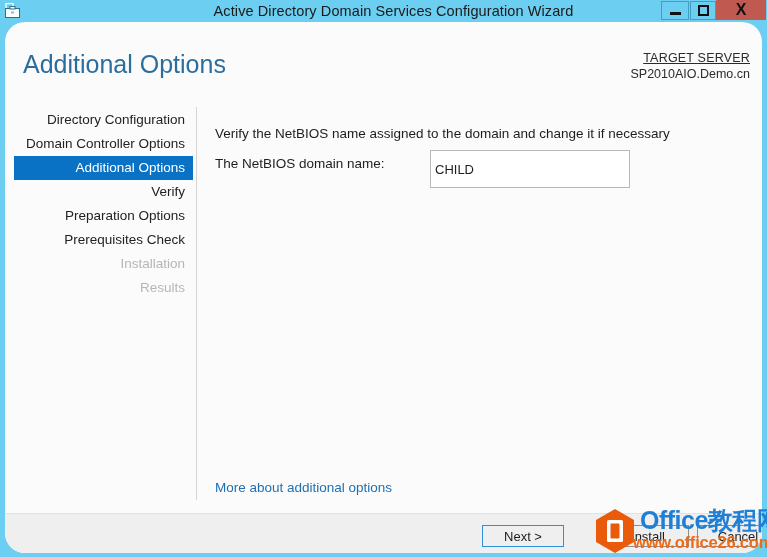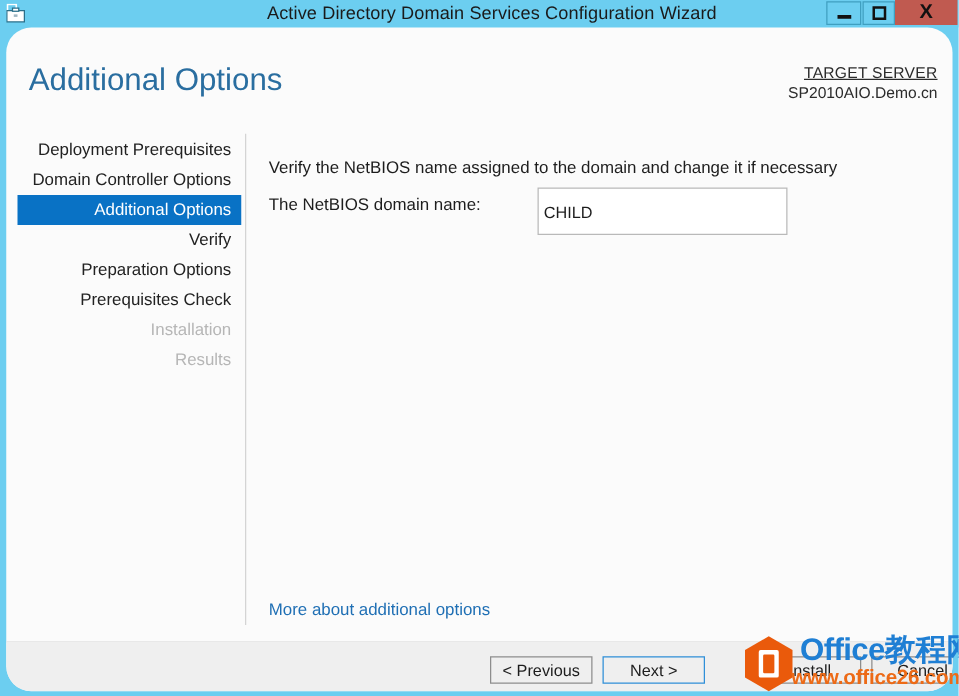--- a/index.html
+++ b/index.html
@@ -312,40 +312,39 @@
     <div id="page-title">Additional Options</div>
 
     <div id="target-block">
       <div id="target-label">TARGET SERVER</div>
       <div id="target-server">SP2010AIO.Demo.cn</div>
     </div>
 
     <div id="vdivider"></div>
 
     <div id="sidebar">
-        <div class="nav-item"><span>Deployment Prerequisites</span></div>
+        <div class="nav-item"><span>Directory Configuration</span></div>
         <div class="nav-item"><span>Domain Controller Options</span></div>
         <div class="nav-item selected"><span>Additional Options</span></div>
         <div class="nav-item"><span>Verify</span></div>
         <div class="nav-item"><span>Preparation Options</span></div>
         <div class="nav-item"><span>Prerequisites Check</span></div>
         <div class="nav-item disabled"><span>Installation</span></div>
         <div class="nav-item disabled"><span>Results</span></div>
       </div>
 
     <div id="content">
       <div id="instruction">Verify the NetBIOS name assigned to the domain and change it if necessary</div>
       <div id="netbios-label">The NetBIOS domain name:</div>
       <input id="netbios-input" type="text" value="CHILD" style="">
       <a id="more-link">More about additional options</a>
     </div>
 
     <div id="footer-sep"></div>
     <div id="footer">
-      <button class="navbtn" id="btn-previous">&lt; Previous</button>
       <button class="navbtn" id="btn-next">Next &gt;</button>
       <button class="navbtn" id="btn-install">Install</button>
       <button class="navbtn" id="btn-cancel">Cancel</button>
     </div>
 
   </div>
 
   <div id="watermark">
     <div id="wm-hex">
       <svg width="44" height="46" viewBox="0 0 44 46">

